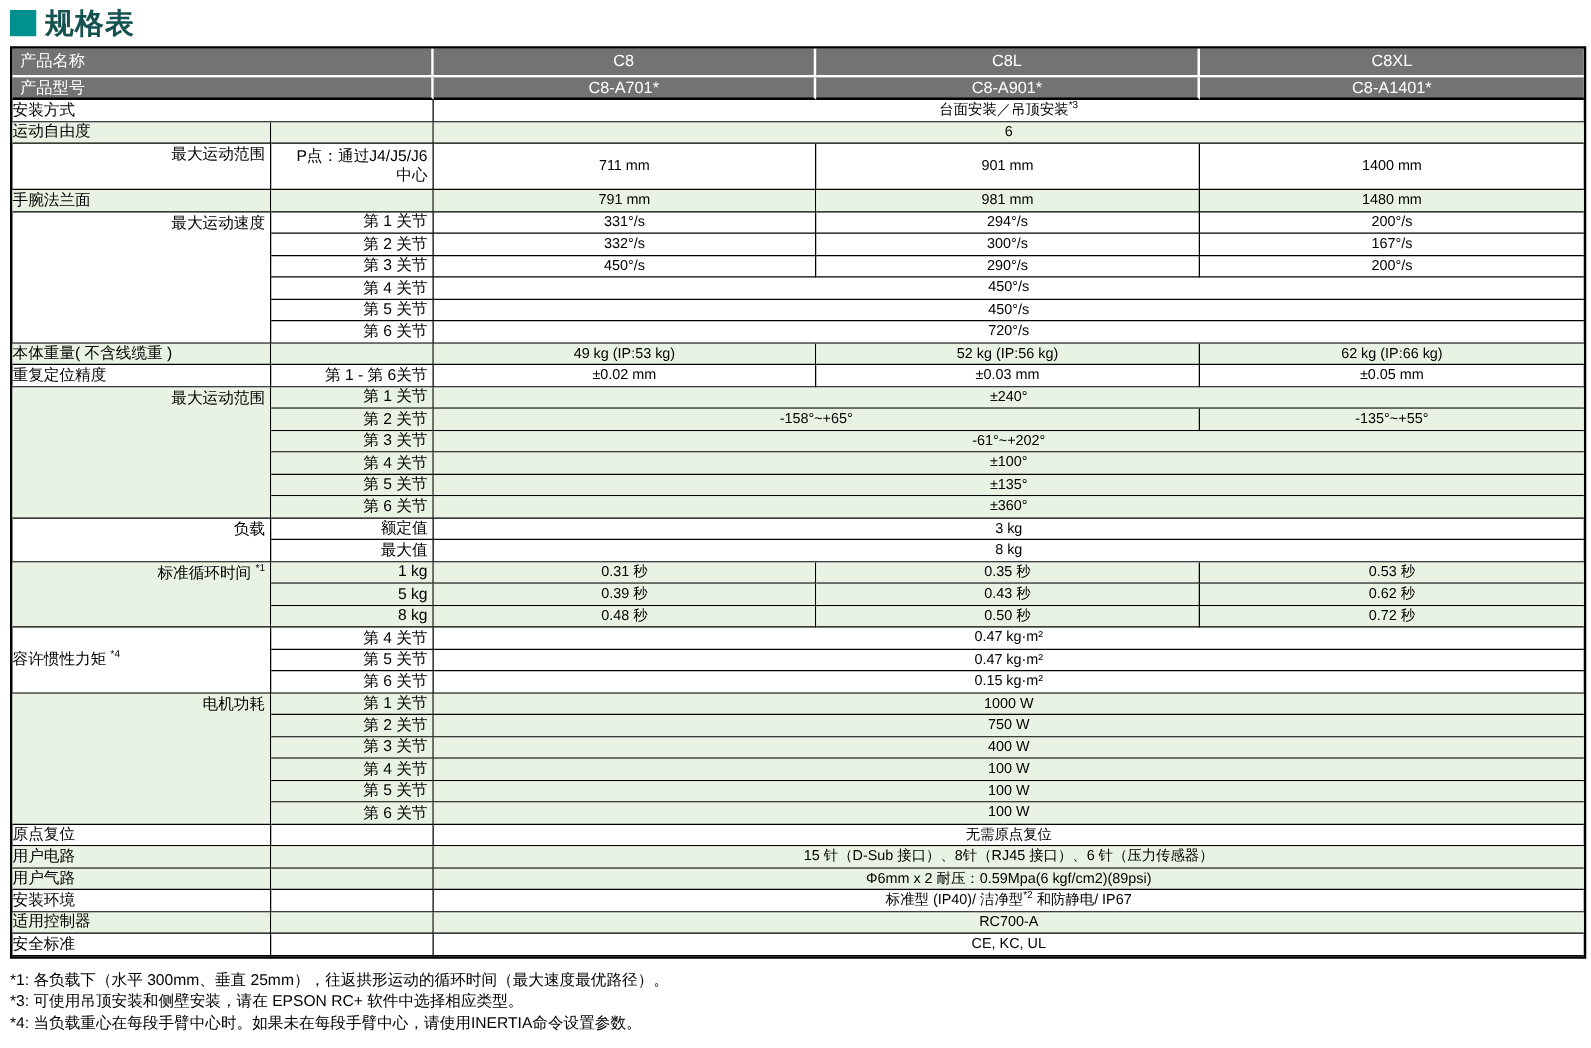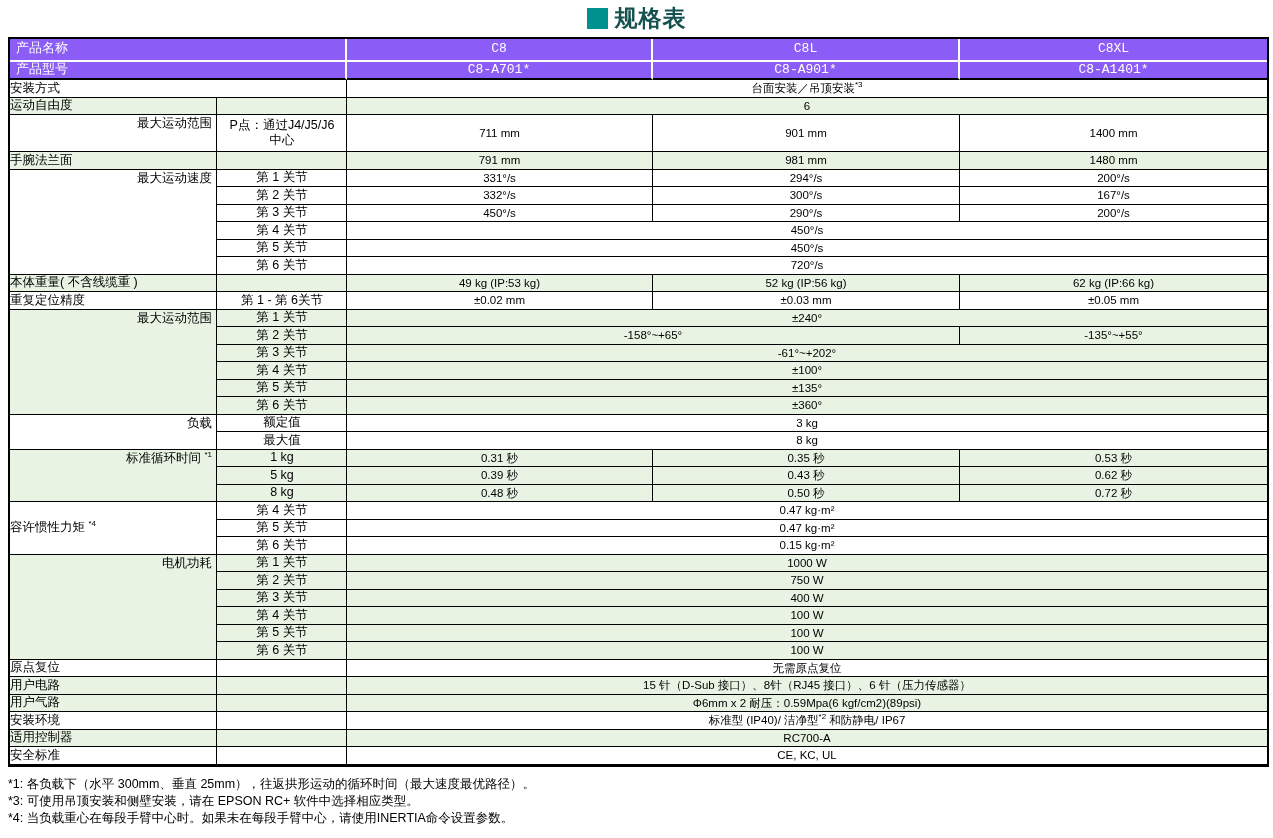--- a/index.html
+++ b/index.html
@@ -1,38 +1,38 @@
 <!DOCTYPE html>
 <html><head>
 <meta charset="utf-8">
 <style>
   html,body{margin:0;padding:0;background:#fff;}
   body{width:1273px;height:838px;font-family:"Liberation Sans","DejaVu Sans",sans-serif;color:#000;}
   .page{padding:5px 8px 0 8px;}
   .title{display:flex;align-items:center;gap:7px;height:26px;margin-bottom:6px;
-         font-size:23px;font-weight:bold;color:#14514f;letter-spacing:1px;justify-content:center;}
+         font-size:23px;font-weight:bold;color:#14514f;letter-spacing:1px;}
   .title .sq{width:21px;height:21px;background:#00918F;flex:0 0 auto;}
   .tbl-wrap{border:2px solid #000;width:1257px;}
   table{border-collapse:separate;border-spacing:0;table-layout:fixed;width:100%;box-sizing:border-box;}
   td{box-sizing:border-box;border-right:1px solid #000;border-bottom:1px solid #000;
      padding:0 4px;line-height:1.25;overflow:hidden;}
   td:last-child{border-right:none;}
-  tr.hd td{background:#8b5cf6;color:#fff;border-right:2px solid #fff;border-bottom:2px solid #fff;
-           text-align:center;font-size:13px;font-family:Liberation Mono, monospace;}
+  tr.hd td{background:#737373;color:#fff;border-right:2px solid #fff;border-bottom:2px solid #fff;
+           text-align:center;font-size:13px;}
   tr.hd td:last-child{border-right:none;}
   tr.hd td.lblh{text-align:left;padding-left:6px;}
   tr.hd1{height:23px;}
   tr.hd2{height:16px;padding-left:46px;}
   tr.hd2 td{border-bottom:2px solid #000;}
   tr.r{height:17.5px;}
   tr.rt{height:37px;}
   td.lbl{font-size:12.5px;text-align:left;padding-left:0;}
   td.lblsp{vertical-align:top;padding-top:1px;text-align:right;}
   td.vmid{vertical-align:middle;}
-  td.sub{font-size:12.5px;text-align:center;padding-left:5px;}
+  td.sub{font-size:12.5px;text-align:right;padding-left:5px;}
   td.val{font-size:11.5px;text-align:center;}
   tr.g td{background:#E9F3E3;}
   sup{font-size:8px;line-height:0;}
   .foot{margin-top:9px;font-size:12.5px;line-height:17px;color:#000;}
   .foot div{white-space:nowrap;}
 </style>
 </head>
 <body>
 
 <div class="page">

